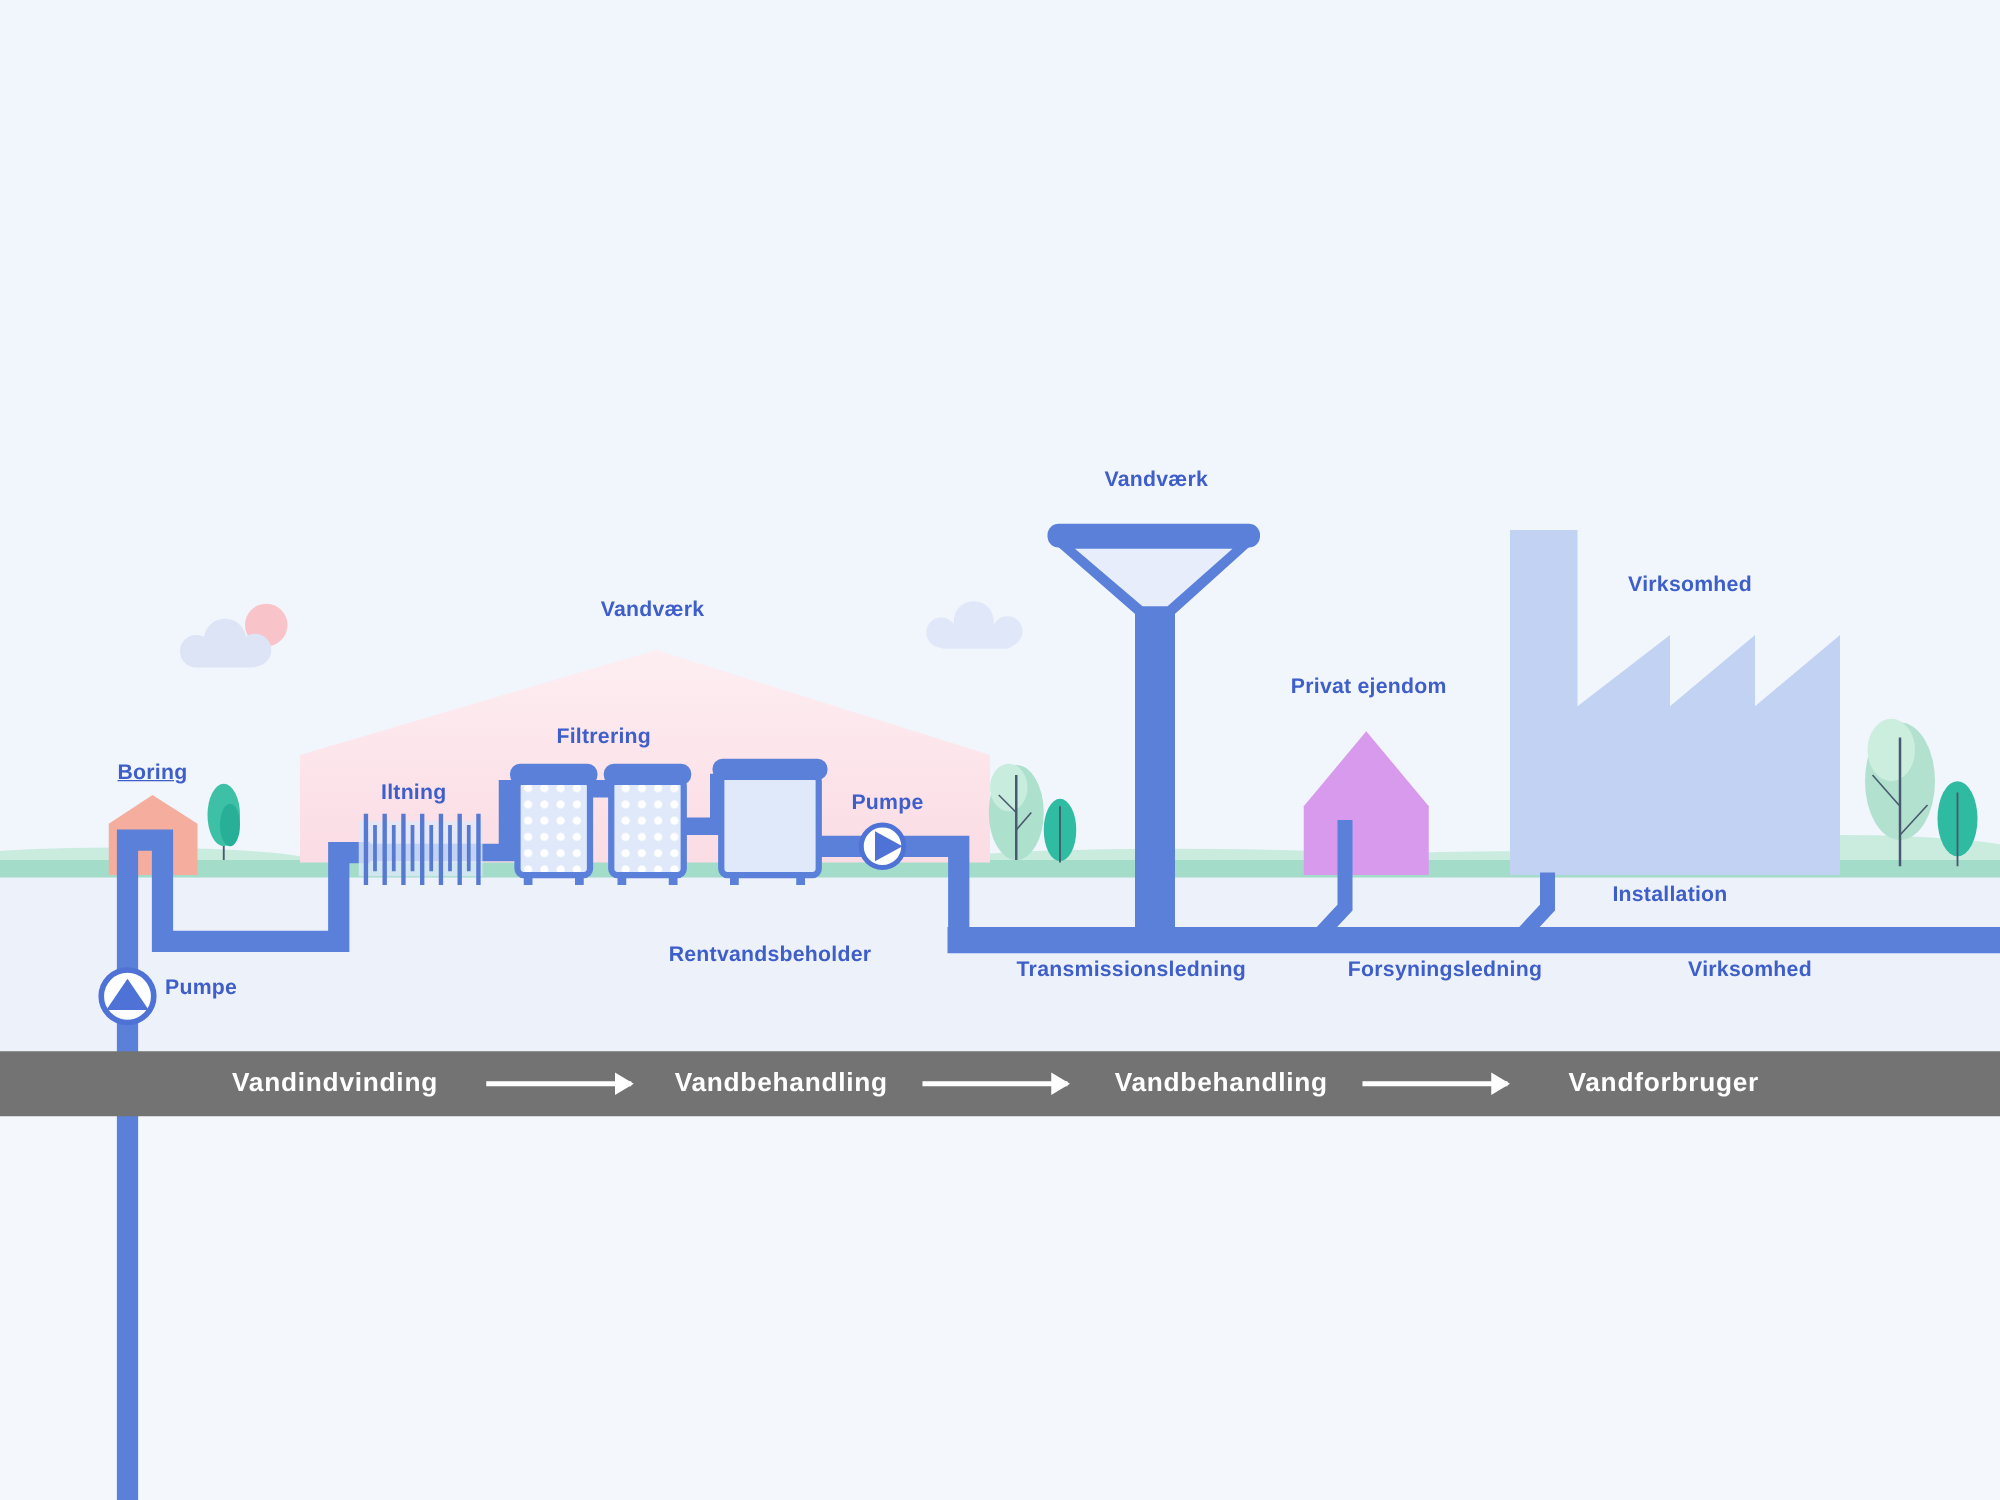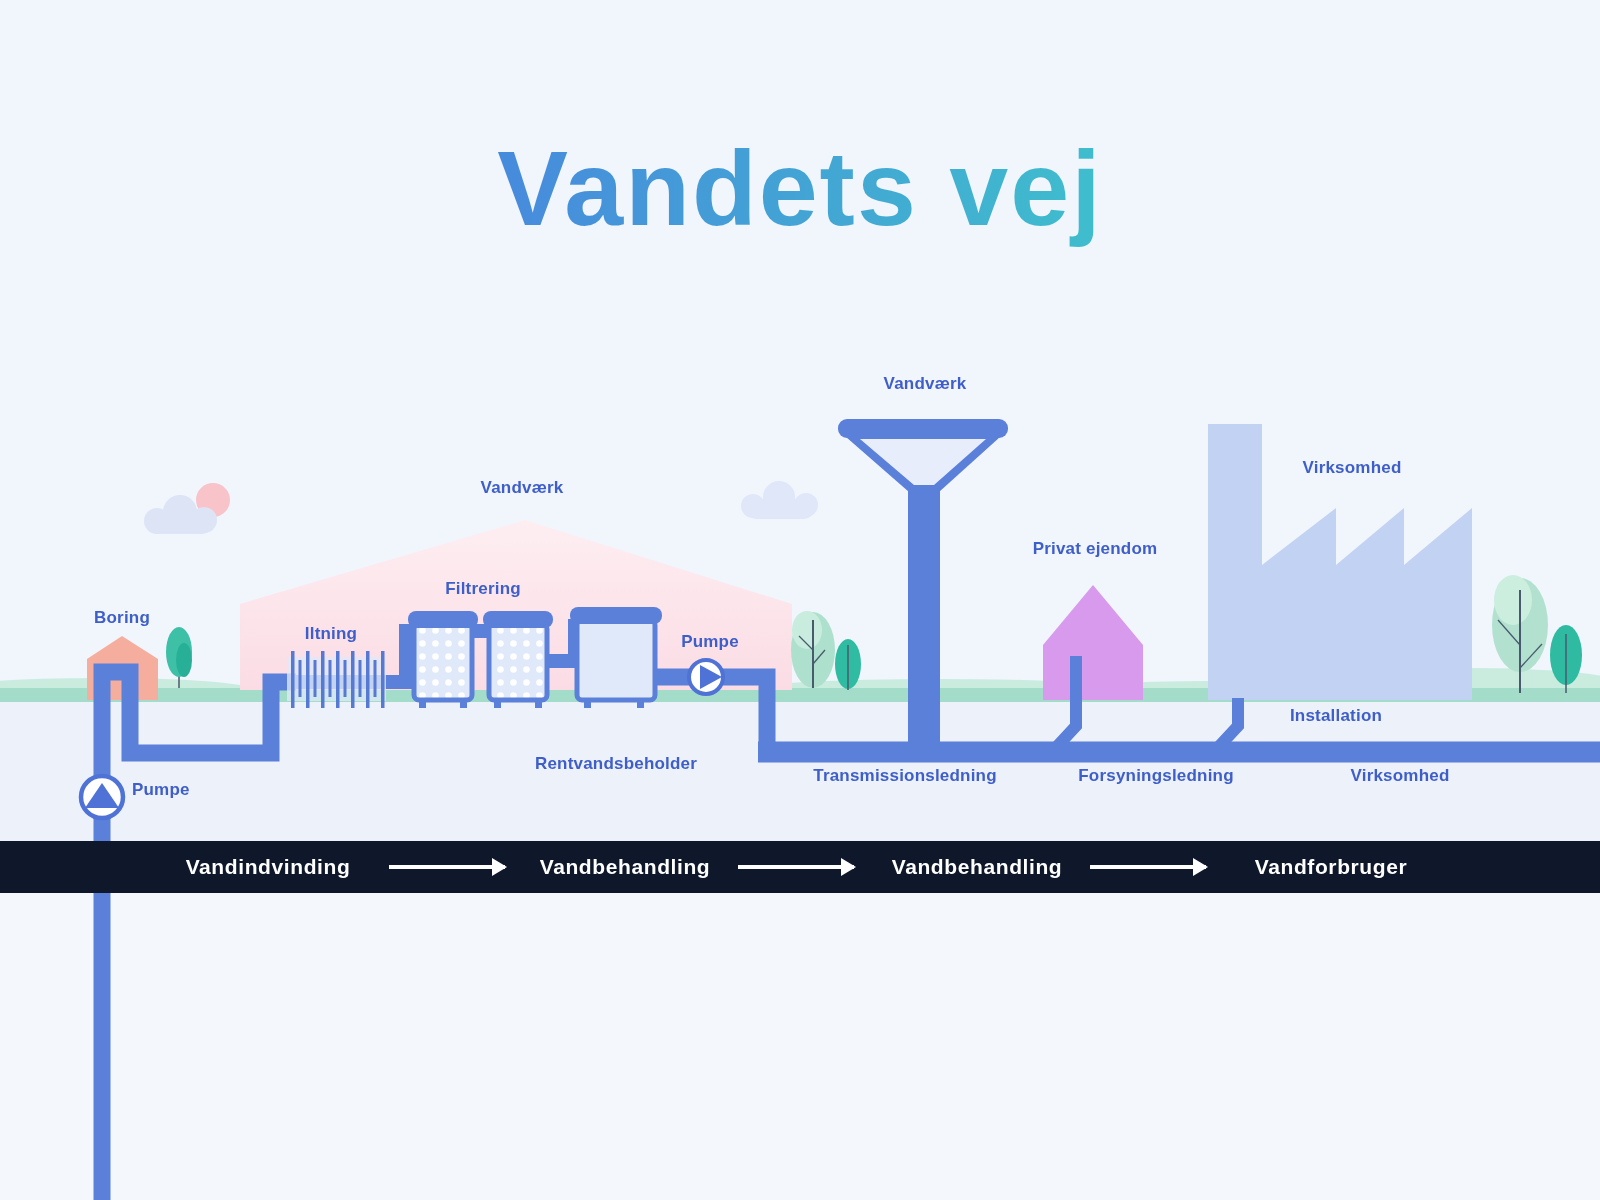--- a/index.html
+++ b/index.html
@@ -25,21 +25,21 @@
   .lbl{
     position:absolute;
     font-size:17px;font-weight:700;letter-spacing:.2px;
     color:#3e5ec9;white-space:nowrap;
     transform:translateX(-50%);
   }
   .lbl.left-align{transform:none;}
 
   .banner{
     position:absolute;left:0;top:841px;width:1600px;height:52px;
-    background:#0f172a;
+    background:#737373;
   }
   .stage{
     position:absolute;top:0;height:52px;line-height:52px;
     transform:translateX(-50%);
     color:#ffffff;font-size:21px;font-weight:700;letter-spacing:.6px;
     white-space:nowrap;
   }
   .flow-arrow{
     position:absolute;top:24px;height:4px;width:116px;
     background:#ffffff;transform:translateX(-50%);
@@ -193,23 +193,22 @@
     <g>
       <circle cx="102" cy="797" r="21" fill="#ffffff" stroke="#4e72d6" stroke-width="4.5"></circle>
       <path d="M102 783 L119 808 H85 Z" fill="#4e72d6"></path>
     </g>
     <g>
       <circle cx="706" cy="677" r="17" fill="#ffffff" stroke="#4e72d6" stroke-width="4"></circle>
       <path d="M700 665 L722 677 L700 689 Z" fill="#4e72d6"></path>
     </g>
   </svg>
 
-  <h1 class="page-title">Vandets vej</h1>
-
-  <div class="lbl" style="left:122px;top:608px;">Boring</div>
+
+  <div class="lbl" style="left:122px;top:608px;text-decoration:underline;">Boring</div>
   <div class="lbl left-align" style="left:132px;top:780px;">Pumpe</div>
   <div class="lbl" style="left:331px;top:624px;">Iltning</div>
   <div class="lbl" style="left:522px;top:478px;">Vandværk</div>
   <div class="lbl" style="left:483px;top:579px;">Filtrering</div>
   <div class="lbl" style="left:616px;top:754px;">Rentvandsbeholder</div>
   <div class="lbl" style="left:710px;top:632px;">Pumpe</div>
   <div class="lbl" style="left:925px;top:374px;">Vandværk</div>
   <div class="lbl" style="left:1095px;top:539px;">Privat ejendom</div>
   <div class="lbl" style="left:1352px;top:458px;">Virksomhed</div>
   <div class="lbl" style="left:1312px;top:706px;margin-left:24px;">Installation</div>

